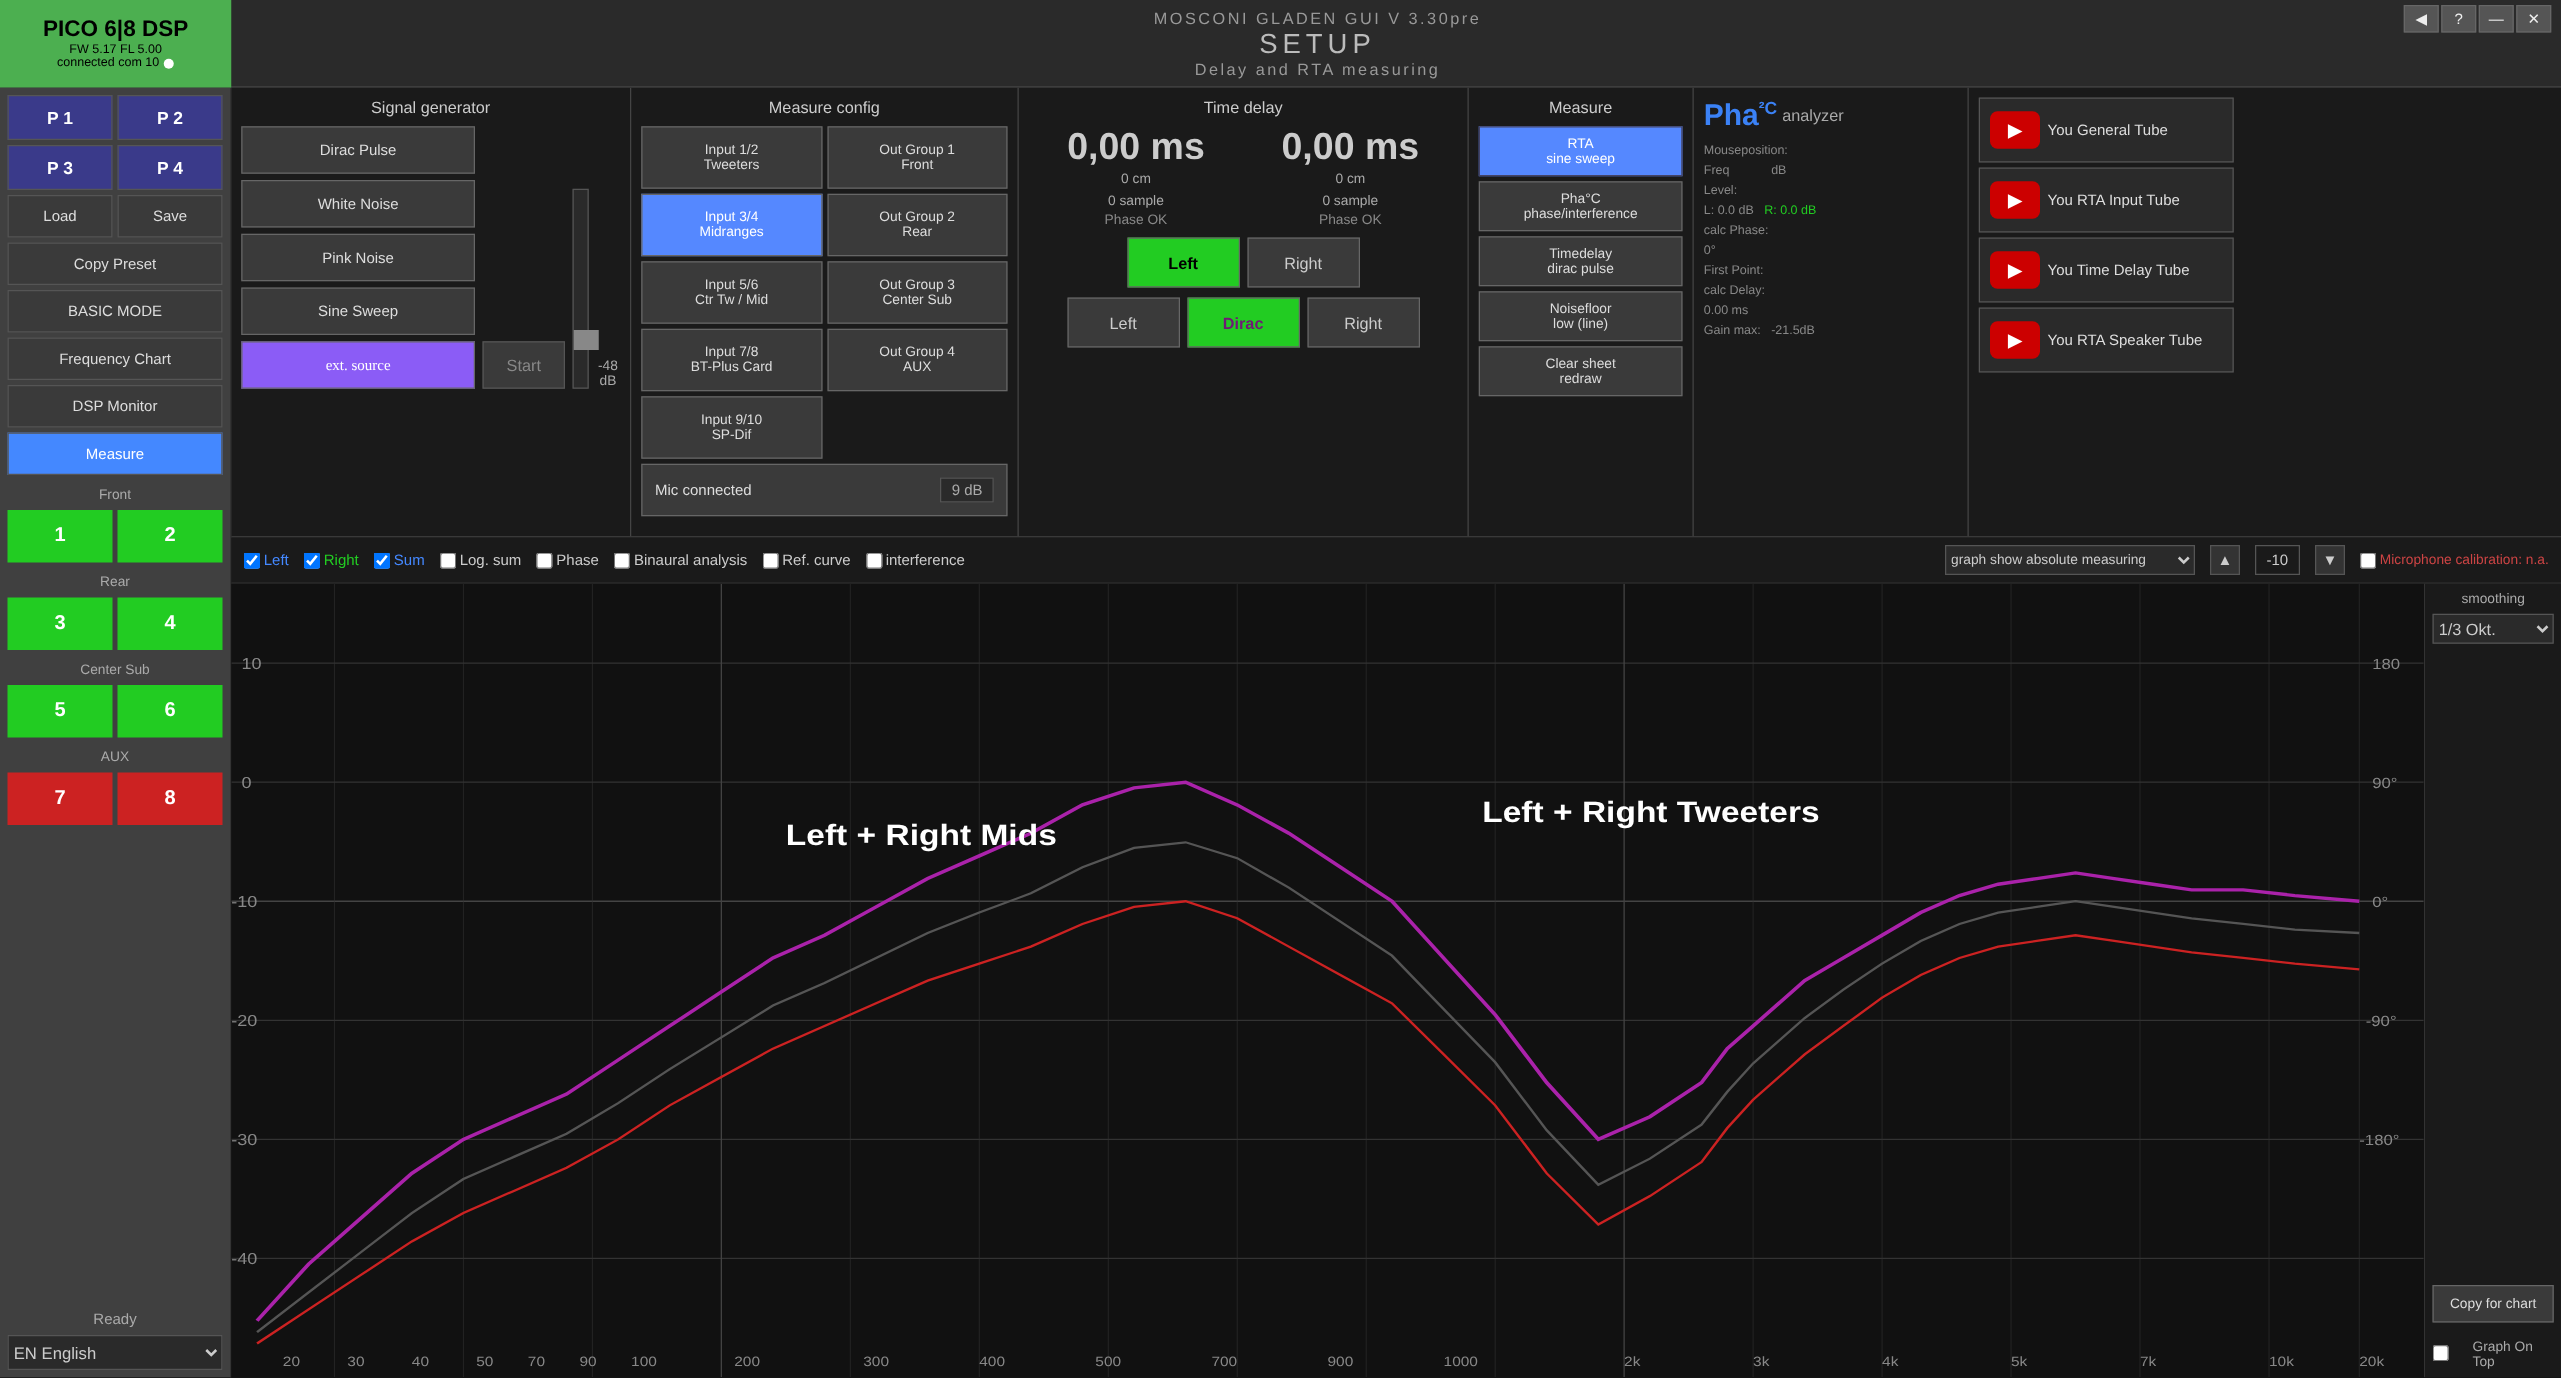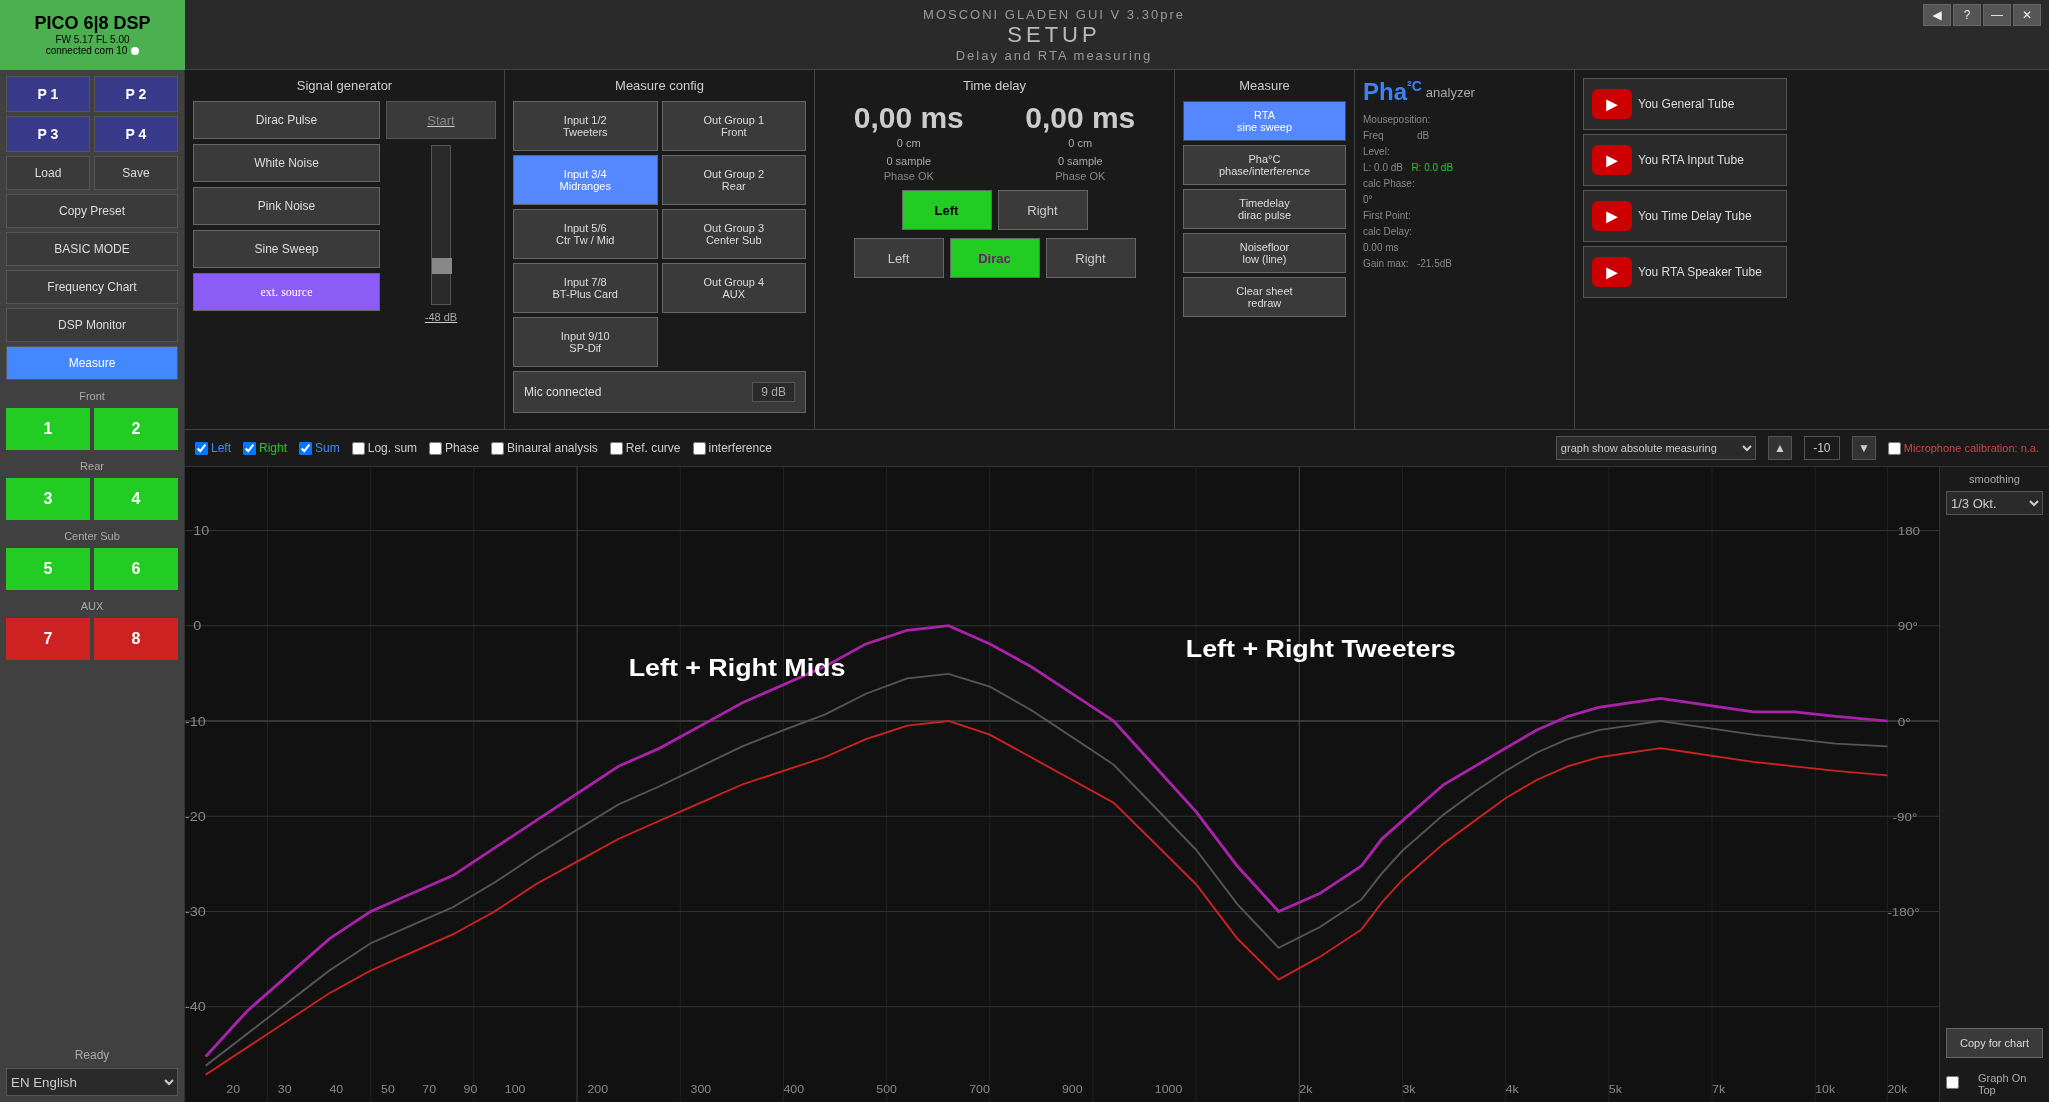--- a/index.html
+++ b/index.html
@@ -210,25 +210,24 @@
     .sig-btn {
       background: #3a3a3a;
       color: #ddd;
       border: 1px solid #666;
       height: 38px;
       cursor: pointer;
       font-size: 12px;
     }
     .sig-right {
       display: flex;
-      flex-direction: column;
-      align-items: center;
+      flex-direction: row;
+      align-items: flex-end;
       gap: 6px;
       width: 110px;
-      text-decoration: underline;
     }
     .start-btn {
       background: #3a3a3a;
       color: #888;
       border: 1px solid #555;
       width: 100%;
       height: 38px;
       cursor: pointer;
       font-size: 13px;
     }

